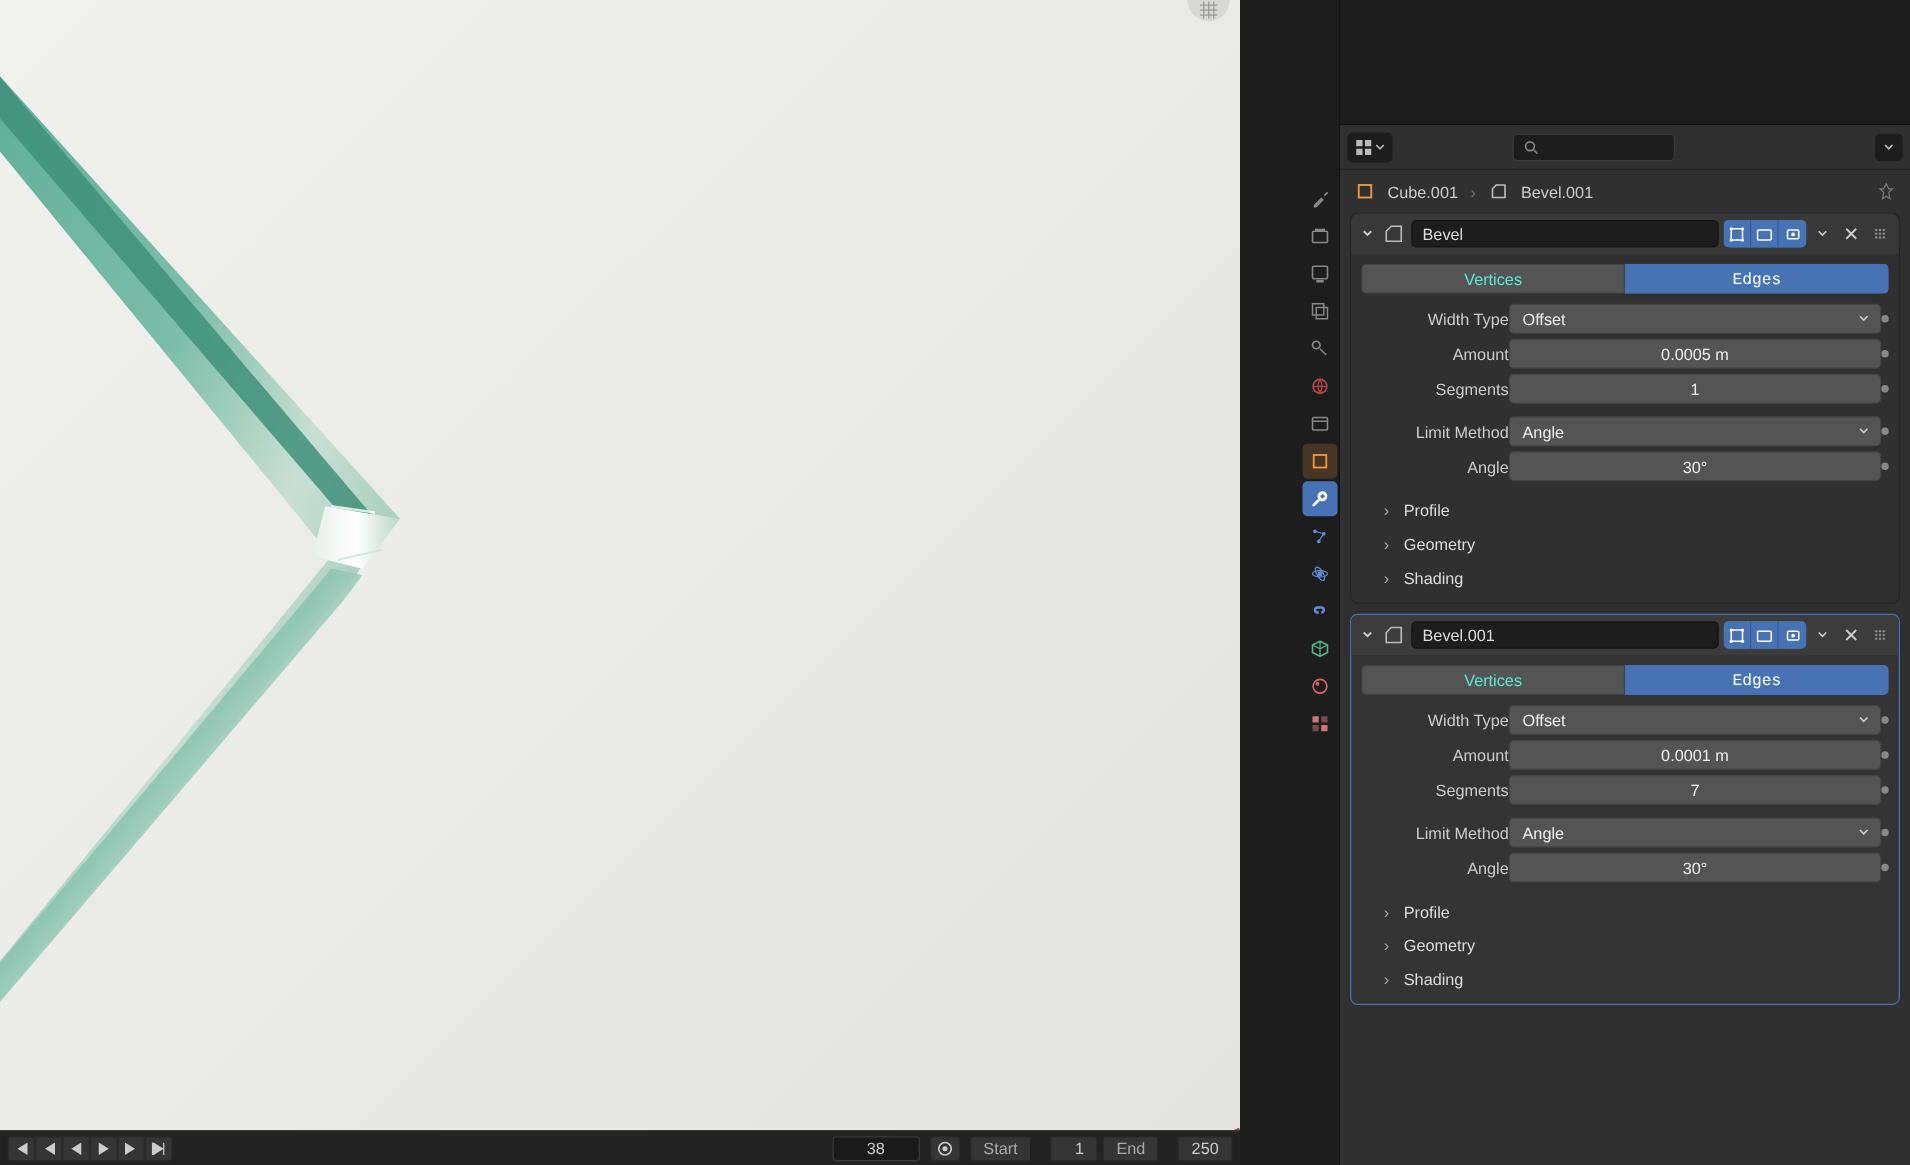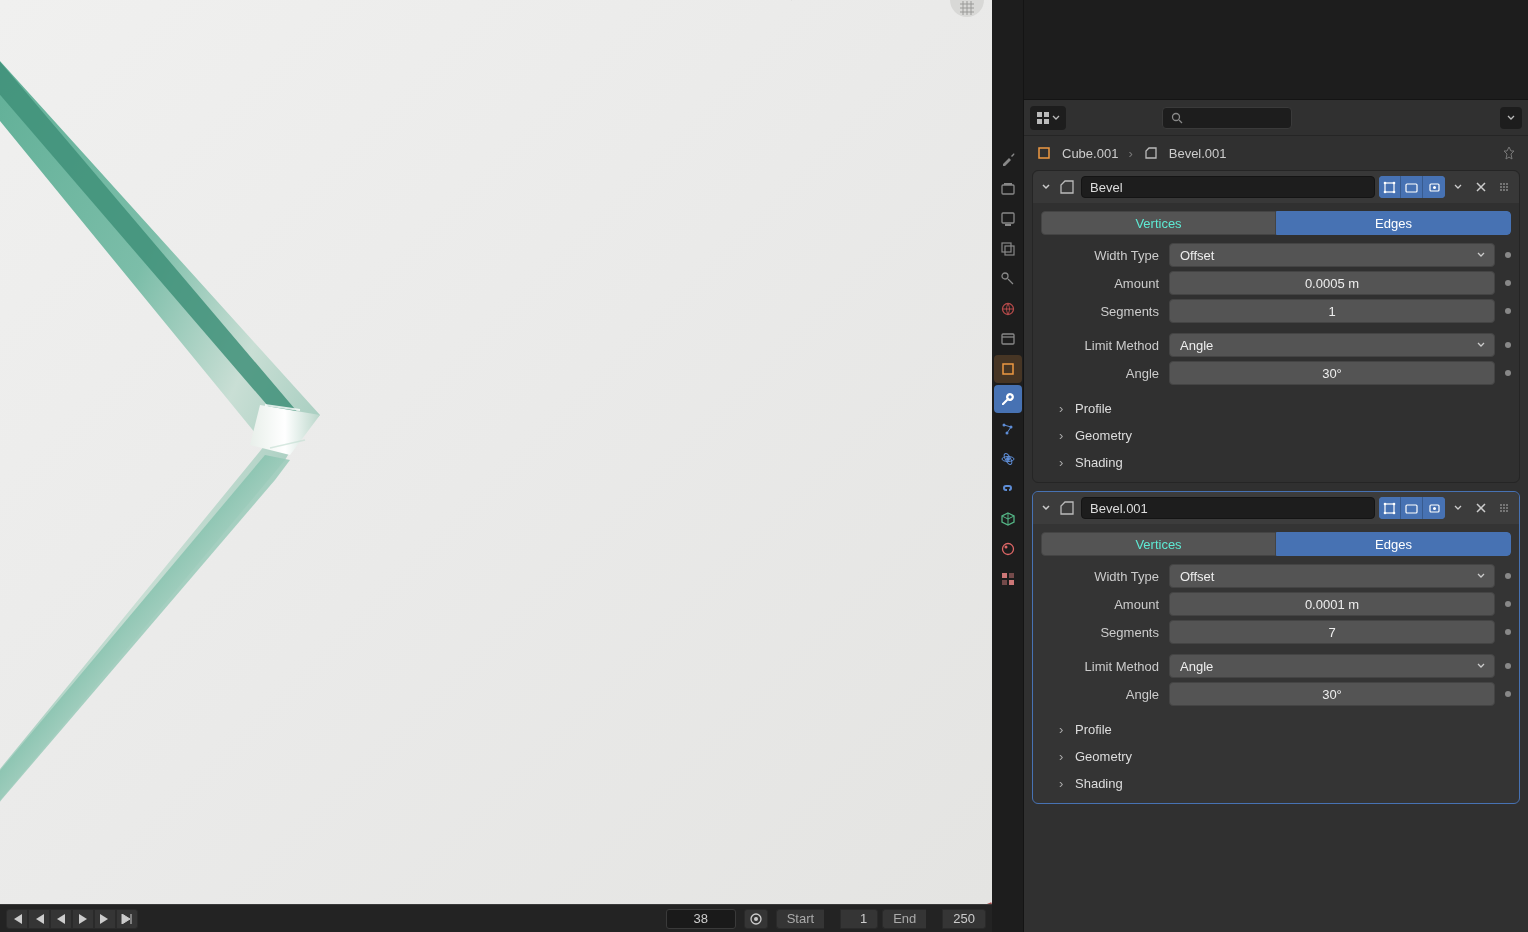--- a/index.html
+++ b/index.html
@@ -25,21 +25,21 @@
   .play-btn:last-child { border-radius: 0 3px 3px 0; }
   .timeline-spacer { flex: 1; }
   .frame-num { width: 70px; height: 20px; background: #1a1a1a; border: 1px solid #3a3a3a; border-radius: 3px; text-align: center; line-height: 18px; color: #ccc; }
   .auto-key { width: 24px; height: 20px; background: #353535; border: 1px solid #2a2a2a; border-radius: 3px; display:flex; align-items:center; justify-content:center; color:#ccc; margin: 0 4px; }
   .range-group { display: flex; gap: 16px; }
   .range-field { height: 20px; background: #353535; border: 1px solid #2a2a2a; display: flex; align-items: center; padding: 0 10px; color:#ccc; }
   .range-field.lbl { background:#353535; border-right:none; border-radius:3px 0 0 3px; color:#aaa; }
   .range-field.val { border-radius: 0 3px 3px 0; min-width:38px; justify-content:flex-end; }
   
   
-  .right-col { flex: 1; display: flex; background: #303030; }
+  .right-col { flex: 1; display: flex; background: #303030; margin-left: 48px; }
   .tab-strip { width: 32px; background: #1d1d1d; display: flex; flex-direction: column; align-items: center; padding-top: 145px; gap: 2px; border-right: 1px solid #141414; }
   .tab-ic { width: 28px; height: 28px; display: flex; align-items: center; justify-content: center; border-radius: 4px; cursor: pointer; color: #888; }
   .tab-ic.active { background: #4772b3; color: #fff; }
   .tab-ic.obj-active { background: rgba(237,152,65,0.2); color: #ed9841; }
   
   .props { flex: 1; display: flex; flex-direction: column; background: #303030; }
   
   .top-dark { height: 100px; background: #1d1d1d; border-bottom: 1px solid #141414; }
   
   .props-header { height: 36px; display: flex; align-items: center; padding: 0 6px; gap: 6px; border-bottom: 1px solid #252525; background:#303030; }
@@ -70,25 +70,25 @@
   .tog-btn { width:22px; height:22px; display:flex; align-items:center; justify-content:center; background:#4772b3; color:#fff; border-right:1px solid rgba(0,0,0,0.2); cursor:pointer; }
   .tog-btn:last-child { border-right:none; }
   .extra-dd { width:18px; height:22px; display:flex; align-items:center; justify-content:center; color:#ccc; cursor:pointer; }
   .del-btn { width:20px; height:20px; display:flex; align-items:center; justify-content:center; color:#ccc; cursor:pointer; }
   .drag-ic { width:18px; color:#888; cursor:grab; display:flex; align-items:center; justify-content:center; }
   
   .mod-body { padding: 8px 8px 0 8px; }
   
   .seg-control { display:flex; border-radius:4px; overflow:hidden; margin-bottom:8px; }
   .seg-btn { flex:1; height:24px; background:#545454; display:flex; align-items:center; justify-content:center; cursor:pointer; color:#5eead4; border:1px solid #444; }
-  .seg-btn.active { background:#4772b3; border-color:#4772b3; color:#fff; }
+  .seg-btn.active { background:#4772b3; border-color:#4772b3; color:#fff;font-family:Liberation Mono, monospace; }
   .seg-btn:first-child { border-radius:4px 0 0 4px; }
   .seg-btn:last-child { border-radius:0 4px 4px 0; }
   
-  .prop-row { display:flex; align-items:center; gap:10px; margin-bottom:4px; }
+  .prop-row { display:flex; align-items:center; margin-bottom:4px; }
   .prop-row.spaced { margin-top:10px; }
   .prop-label { width: 118px; text-align:right; color:#ccc; }
   .prop-field { flex:1; height:24px; background:#545454; border:1px solid #444; border-radius:4px; display:flex; align-items:center; justify-content:center; color:#eee; position:relative; }
   .prop-field.dd { justify-content:flex-start; padding-left:10px; }
   .prop-field.dd .chev { position:absolute; right:8px; color:#aaa; }
   .anim-dot { width:6px; height:6px; border-radius:50%; background:#888; flex-shrink:0; }
   
   .sub-section { padding: 6px 0 6px 18px; }
   .sub-head { display:flex; align-items:center; gap:6px; padding: 6px 0; color:#ddd; cursor:pointer; }
   .sub-head .arr { color:#aaa; width:10px; }

